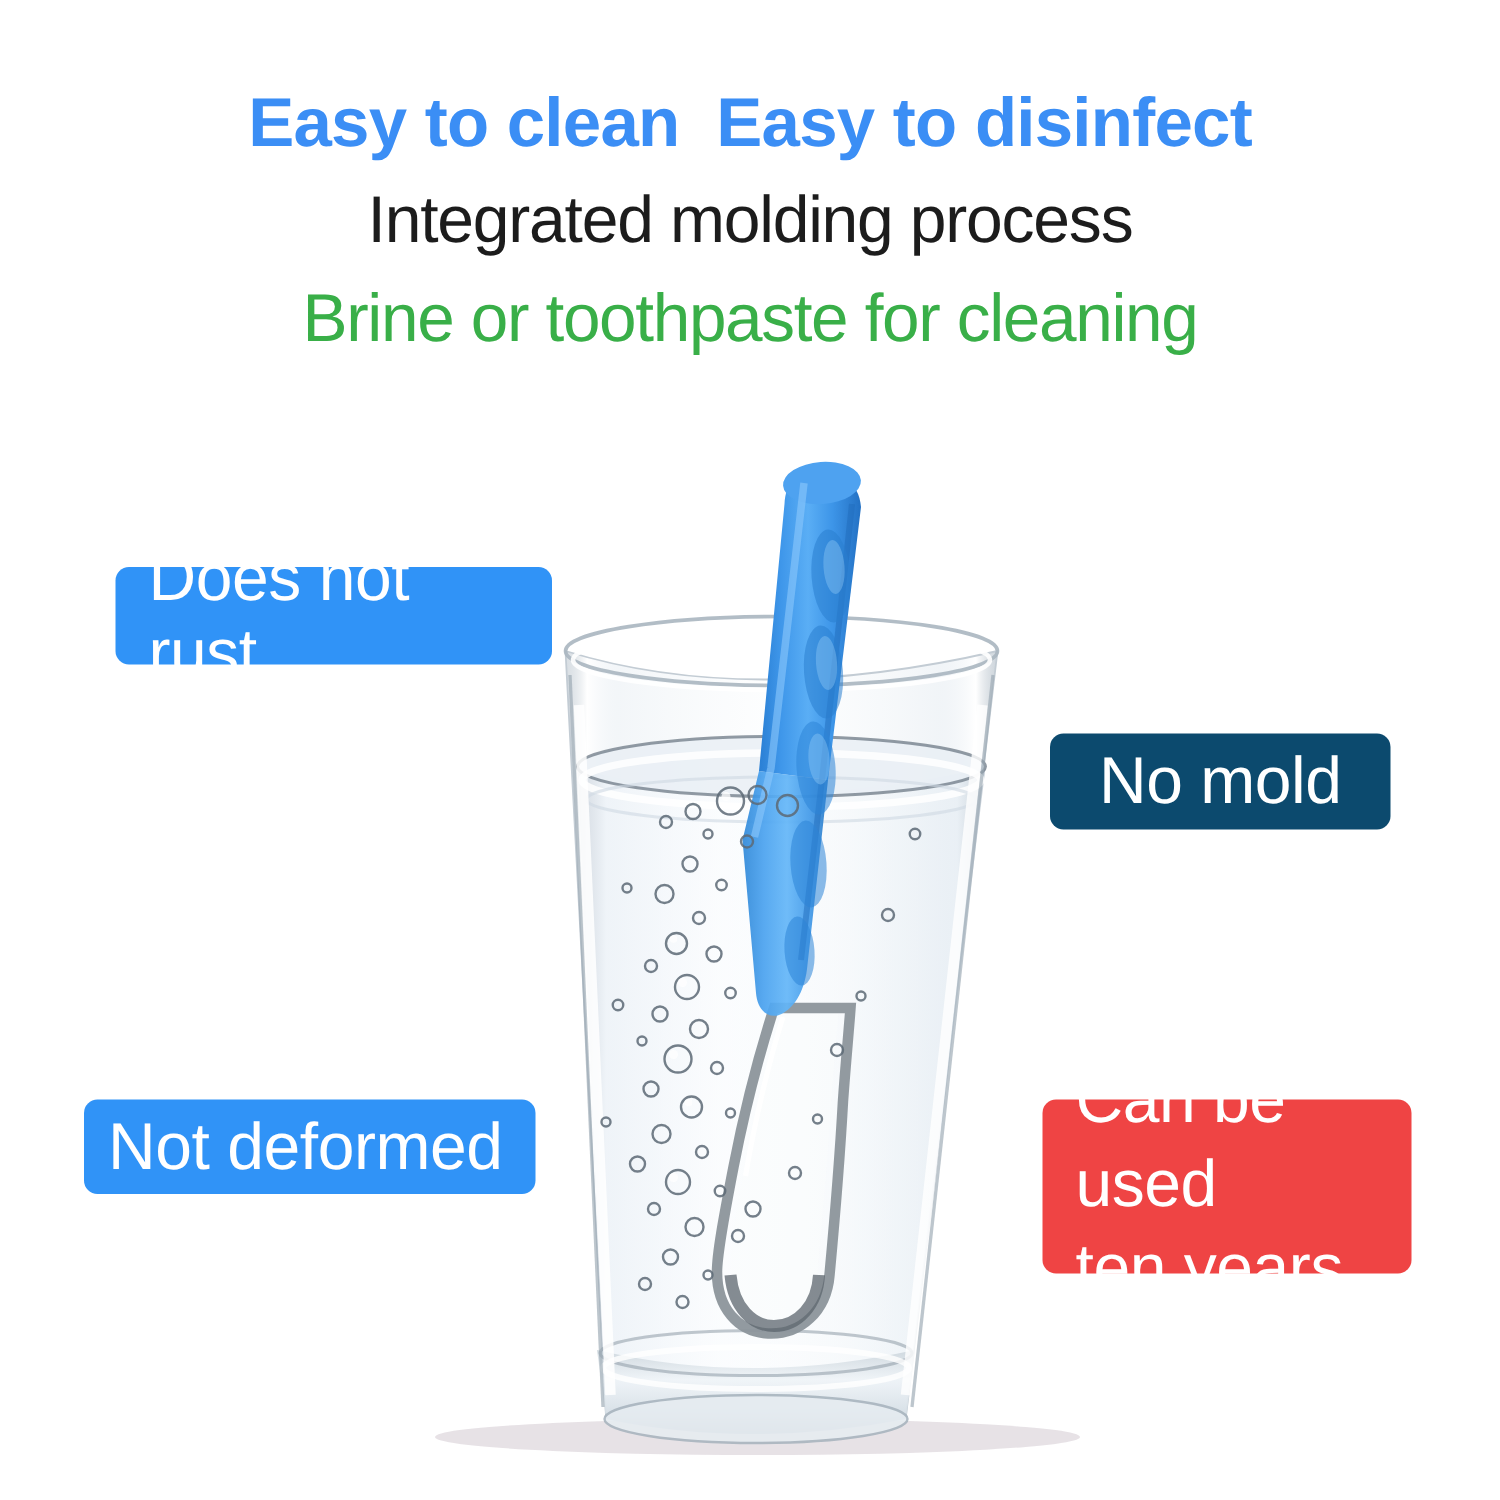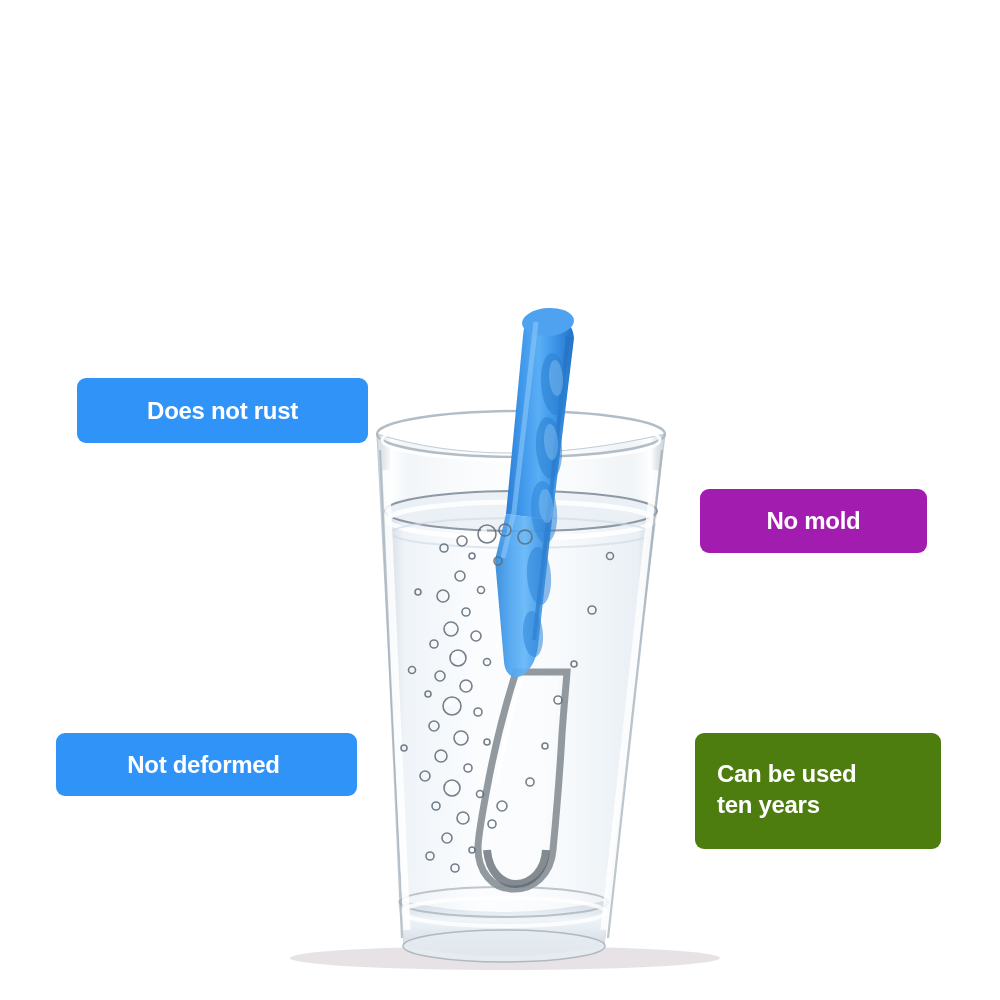--- a/index.html
+++ b/index.html
@@ -49,22 +49,22 @@
     line-height: 1.35;
     margin-top: 2px;
   }
 
   
   .badge {
     position: absolute;
     box-sizing: border-box;
     border-radius: 9px;
     color: #ffffff;
-    font-size: 24px;
-    font-weight: 700;
+    font-size: 44px;
+    font-weight: 400;
     letter-spacing: -0.3px;
     display: flex;
     align-items: center;
     white-space: pre-line;
   }
   .badge.one-line {
     justify-content: center;
     padding: 0 22px;
   }
   .badge.two-line {
@@ -284,23 +284,28 @@
         <circle cx="484" cy="531" r="3"></circle>
         <circle cx="449" cy="626" r="2.5"></circle>
         <circle cx="455" cy="655" r="3"></circle>
         <circle cx="449" cy="703" r="3"></circle>
         <circle cx="449" cy="785" r="3"></circle>
         <circle cx="459" cy="735" r="2.5"></circle>
       </g>
     </svg>
   </div>
 
+  <div class="headline-block">
+    <div class="headline-primary" style="color: rgb(59, 142, 245);">Easy to clean  Easy to disinfect</div>
+    <div class="headline-secondary" style="color: rgb(28, 28, 28);">Integrated molding process</div>
+    <div class="headline-tertiary" style="color: rgb(57, 175, 72);">Brine or toothpaste for cleaning</div>
+  </div>
 
   <div id="badge-rust" class="badge one-line" style="background-color: rgb(48, 147, 247); color: rgb(255, 255, 255);">Does not rust</div>
 
-  <div id="badge-mold" class="badge one-line" style="background-color: #a21caf; color: rgb(255, 255, 255);">No mold</div>
+  <div id="badge-mold" class="badge one-line" style="background-color: #0c4a6e; color: rgb(255, 255, 255);">No mold</div>
 
   <div id="badge-deformed" class="badge one-line" style="background-color: rgb(48, 147, 247); color: rgb(255, 255, 255); padding-left: 16px;">Not deformed</div>
 
-  <div id="badge-tenyears" class="badge two-line" style="background-color: #4d7c0f; color: rgb(255, 255, 255);">Can be used
+  <div id="badge-tenyears" class="badge two-line" style="background-color: #ef4444; color: rgb(255, 255, 255);">Can be used
 ten years</div>
 
 </div>
 
 </body></html>

